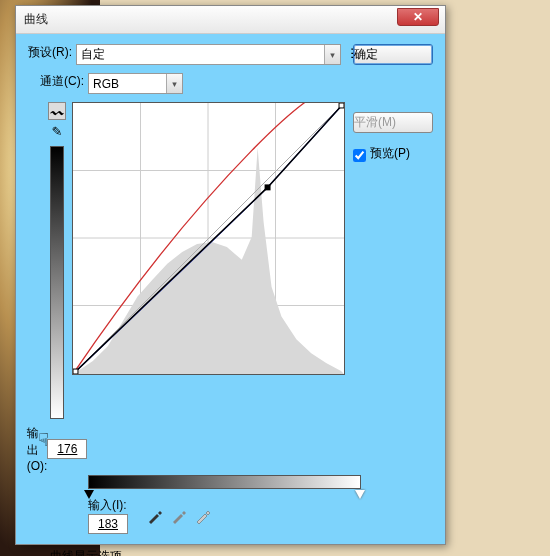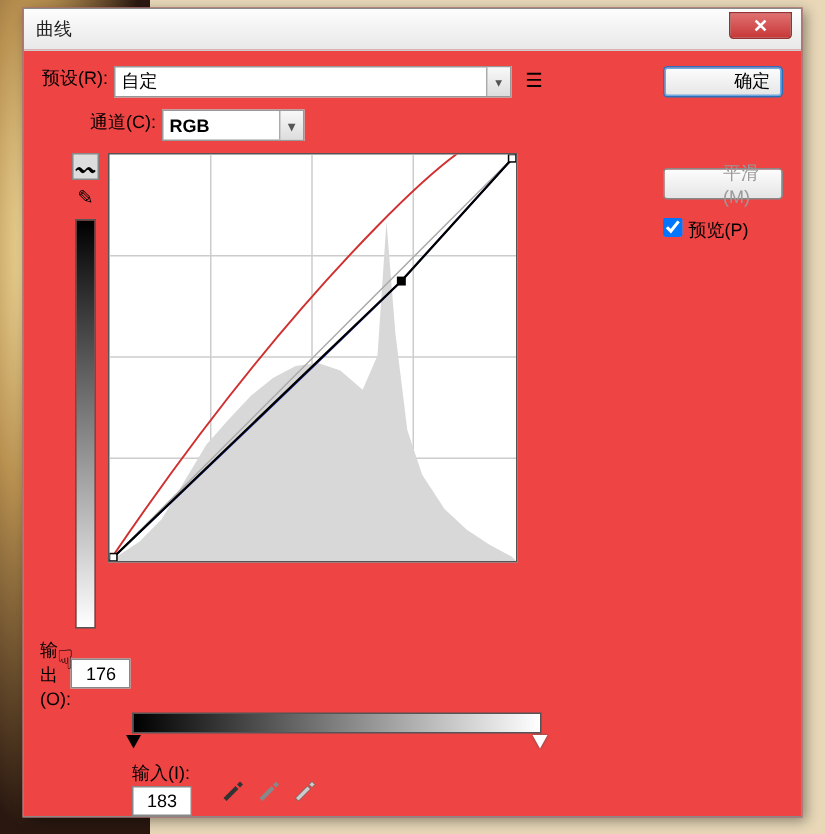--- a/index.html
+++ b/index.html
@@ -1,50 +1,50 @@
 <!DOCTYPE html>
 <html><head>
 <meta charset="utf-8">
 <style>
 * { box-sizing: border-box; margin: 0; padding: 0; font-family: "Microsoft YaHei", "SimSun", sans-serif; font-size: 12px; }
 body { background: #e8d8b8; width: 550px; height: 556px; position: relative; }
 .backdrop { position: absolute; left: 0; top: 0; width: 100px; height: 556px; background: radial-gradient(ellipse at 20% 30%, #f5e0a0 0%, #b89050 30%, #2a1810 70%); z-index: 0; }
-.dialog { position: absolute; left: 15px; top: 5px; width: 520px; height: 540px; background: #ef4444; border: 1px solid #888; box-shadow: 2px 2px 8px rgba(0,0,0,0.4); z-index: 10; }
+.dialog { position: absolute; left: 15px; top: 5px; width: 431px; height: 540px; background: #7dd3fc; border: 1px solid #888; box-shadow: 2px 2px 8px rgba(0,0,0,0.4); z-index: 10; }
 .titlebar { height: 28px; background: linear-gradient(#fdfdfd, #e8e8e8); border-bottom: 1px solid #ccc; display: flex; align-items: center; padding-left: 8px; position: relative; }
 .titlebar-text { font-size: 12px; color: #222; }
 .close-btn { position: absolute; right: 6px; top: 2px; width: 42px; height: 18px; background: linear-gradient(#e07070, #c83838); border: 1px solid #9a3030; border-radius: 0 0 3px 3px; color: #fff; display: flex; align-items: center; justify-content: center; font-weight: bold; font-size: 11px; cursor: pointer; }
 .content { padding: 10px 12px; position: relative; }
 .row { display: flex; align-items: flex-start; margin-bottom: 8px; }
 .label { margin-right: 4px; }
 .dropdown { height: 21px; border: 1px solid #999; background: #fff; padding: 0 4px; display: flex; align-items: center; justify-content: space-between; }
 .dropdown-arrow { width: 16px; text-align: center; color: #555; font-size: 9px; background: linear-gradient(#f8f8f8,#ddd); border-left: 1px solid #aaa; margin-right: -4px; height: 100%; display: flex; align-items: center; justify-content: center; }
 .preset-row .dropdown { width: 265px; }
 .menu-icon { width: 18px; height: 18px; margin-left: 6px; display: flex; align-items: center; justify-content: center; font-size: 13px; }
-.channel-row { margin-left: 32px; }
-.channel-row .dropdown { width: 95px; font-weight: bold; }
-.btn { width: 80px; height: 21px; border: 1px solid #888; background: linear-gradient(#fdfdfd, #e5e5e5); border-radius: 3px; display: flex; align-items: center; justify-content: center; cursor: pointer; margin-bottom: 8px; padding-left: 39px; }
+.channel-row { margin-left: 12px; }
+.channel-row .dropdown { width: 95px; }
+.btn { width: 80px; height: 21px; border: 1px solid #888; background: linear-gradient(#fdfdfd, #e5e5e5); border-radius: 3px; display: flex; align-items: center; justify-content: flex-start; cursor: pointer; margin-bottom: 8px; }
 .btn.default { border: 1px solid #2a6fbb; box-shadow: 0 0 0 1px #6fa8e0 inset; }
 .btn.disabled { color: #999; margin-top: 47px; }
 .btn-col { position: absolute; right: 12px; top: 10px; }
-.preview-check { display: flex; align-items: flex-start; margin-top: 12px; }
+.preview-check { display: flex; align-items: flex-end; margin-top: 12px; }
 .preview-check input { margin-right: 4px; }
 .curve-area { margin-left: 18px; display: flex; }
 .tool-col { width: 22px; display: flex; flex-direction: column; align-items: center; }
 .tool-btn { width: 18px; height: 18px; border: 1px solid transparent; margin-bottom: 2px; display: flex; align-items: center; justify-content: center; font-size: 13px; }
 .tool-btn.active { border: 1px solid #888; background: #ddd; }
 .vgrad { width: 14px; height: 273px; background: linear-gradient(to bottom, #000, #fff); border: 1px solid #555; margin-top: 4px; }
 .curve-box { width: 273px; height: 273px; border: 1px solid #555; background: #fff; position: relative; margin-left: 4px; }
 .histogram { position: absolute; left: 0; bottom: 0; width: 100%; height: 100%; }
-.output-field, .input-field { width: 40px; height: 20px; border: 1px solid #888; background: #fff; text-align: center; padding: 2px; }
+.output-field, .input-field { width: 40px; height: 20px; border: 1px solid #888; background: #fff; text-align: center; padding: 2px; text-decoration: underline; }
 .output-block { display: flex; flex-direction: row; align-items: center; margin-left: 0; margin-top: 6px; }
 .hgrad { width: 273px; height: 14px; background: linear-gradient(to right, #000, #fff); border: 1px solid #555; margin-left: 60px; margin-top: 2px; position: relative; }
 .slider-tri { position: absolute; width: 0; height: 0; border-left: 5px solid transparent; border-right: 5px solid transparent; }
 .slider-black { border-top: 9px solid #000; left: -5px; top: 14px; }
 .slider-white { border-top: 9px solid #fff; right: -5px; top: 14px; filter: drop-shadow(0 0 1px #555); }
-.input-row { margin-left: 60px; margin-top: 18px; display: flex; align-items: center; gap: 0; }
+.input-row { margin-left: 60px; margin-top: 8px; display: flex; align-items: center; gap: 0; }
 .eyedroppers { display: flex; gap: 6px; margin-left: 18px; }
 .eyedropper { width: 18px; height: 18px; display: flex; align-items: center; justify-content: center; }
 .hand-tool { position: absolute; left: 22px; top: 395px; font-size: 18px; }
 .clip-check { display: flex; align-items: center; margin-left: 12px; }
 .clip-check input { margin-right: 4px; }
 .expand-row { margin: 14px 0 10px 22px; display: flex; align-items: center; cursor: pointer; }
 .underline { text-decoration: underline; }
 </style>
 </head>
 <body>

